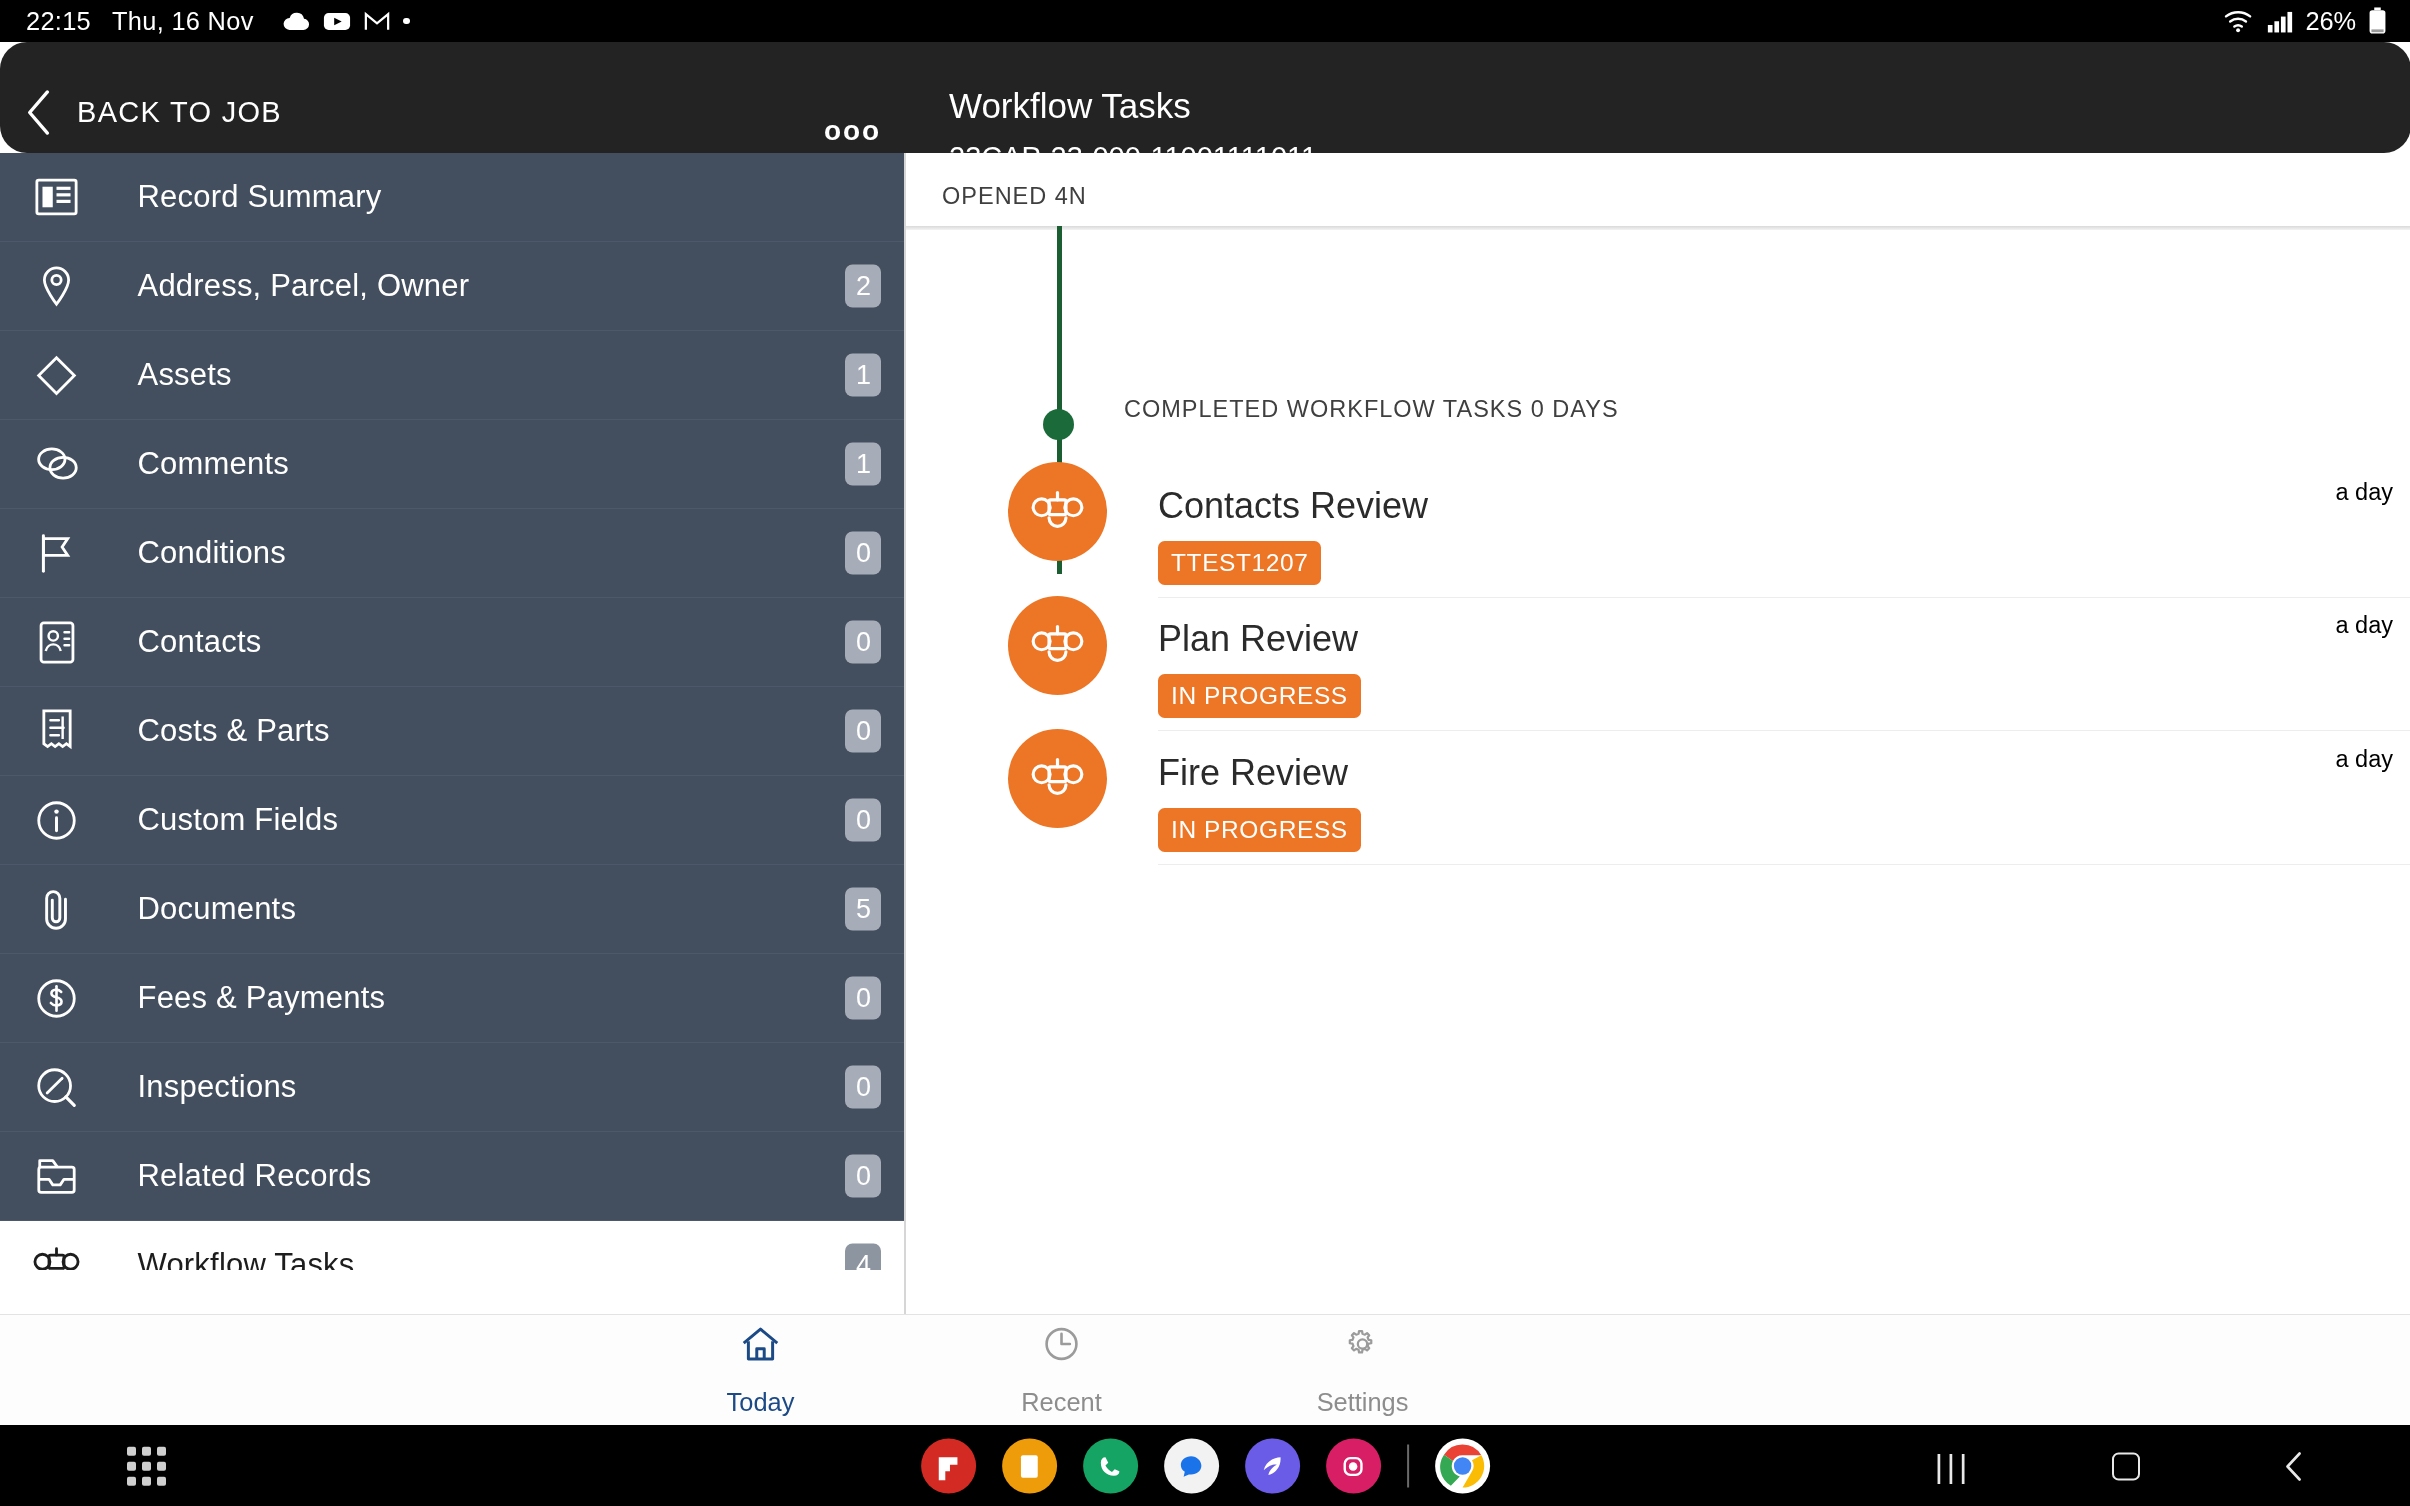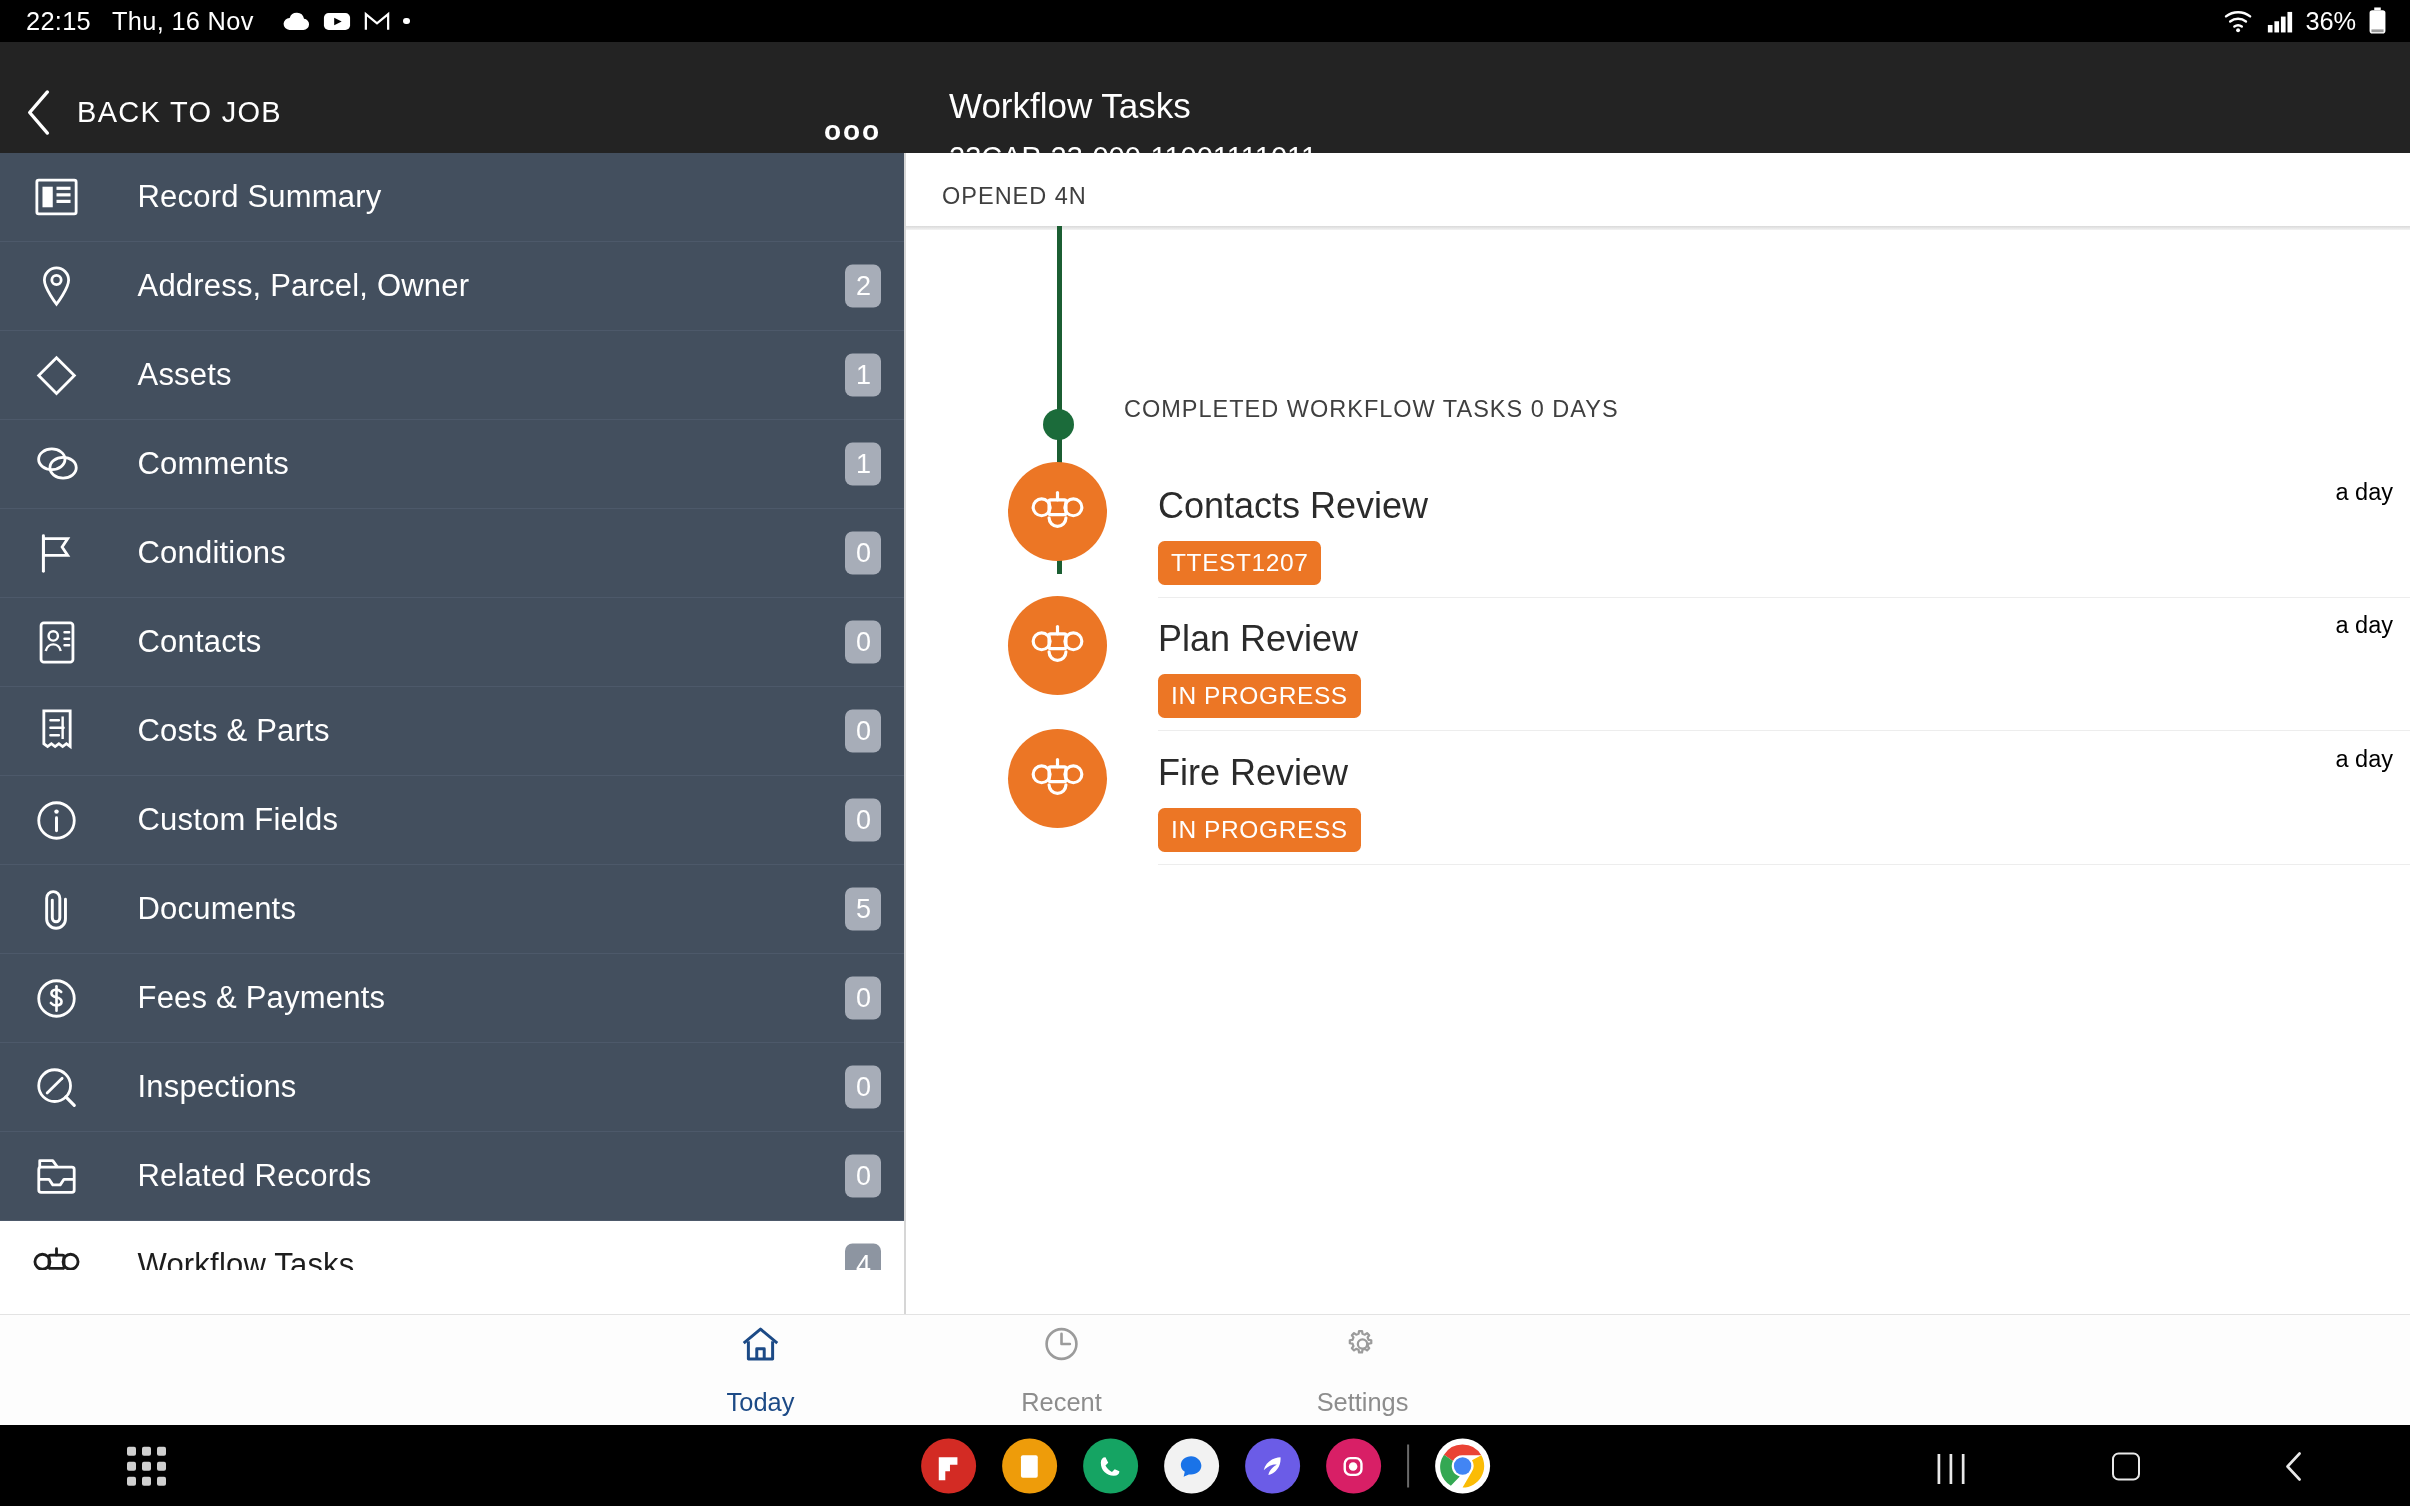--- a/index.html
+++ b/index.html
@@ -23,20 +23,21 @@
   .sb-date { font-size:25.4px; letter-spacing:0.3px; }
   .sb-icons { display:flex; align-items:center; gap:13px; margin-left:7.5px; }
   .sb-right { margin-left:auto; display:flex; align-items:center; gap:11.3px; padding-right:24.5px; }
   .sb-batt-txt { font-size:25.4px; }
   .dot-small { width:6.6px; height:6.6px; border-radius:50%; background:#fff; display:inline-block; }
 
   
   .appbar {
     position:absolute; top:42px; left:0; width:2411px; height:111px;
     background:#232323;
+    border-radius:27px;
   }
   .backwrap {
     position:absolute; left:24.5px; top:47px;
     display:flex; align-items:center; gap:24.5px; cursor:pointer;
   }
   .back-label {
     color:#fff; font-size:29px; letter-spacing:1.3px; font-weight:400;
   }
   .dots-menu {
     position:absolute; left:824px; top:73px;
@@ -202,21 +203,21 @@
         <path d="M7.5 14.5a14 14 0 0 1 17 0" fill="none" stroke="#fff" stroke-width="2.6" stroke-linecap="round"></path>
         <path d="M12 20a7 7 0 0 1 8 0" fill="none" stroke="#fff" stroke-width="2.6" stroke-linecap="round"></path>
         <circle cx="16" cy="24" r="2.1" fill="#fff"></circle>
       </svg>
       <svg width="28" height="24.5" viewBox="0 0 30 26">
         <rect x="2" y="17" width="5" height="8" fill="#fff"></rect>
         <rect x="9" y="13" width="5" height="12" fill="#fff"></rect>
         <rect x="16" y="8" width="5" height="17" fill="#fff"></rect>
         <rect x="23" y="3" width="5" height="22" fill="#fff"></rect>
       </svg>
-      <span class="sb-batt-txt">36%</span>
+      <span class="sb-batt-txt">26%</span>
       <svg width="19" height="28" viewBox="0 0 20 30">
         <rect x="6.5" y="0.5" width="7" height="3" fill="#fff"></rect>
         <rect x="1.5" y="3.5" width="17" height="25" rx="3" fill="#fff"></rect>
         <rect x="3.5" y="24" width="13" height="3" fill="#9a9a9a"></rect>
       </svg>
     </div>
   </div>
 
   <div class="appbar">
     <div class="backwrap">

